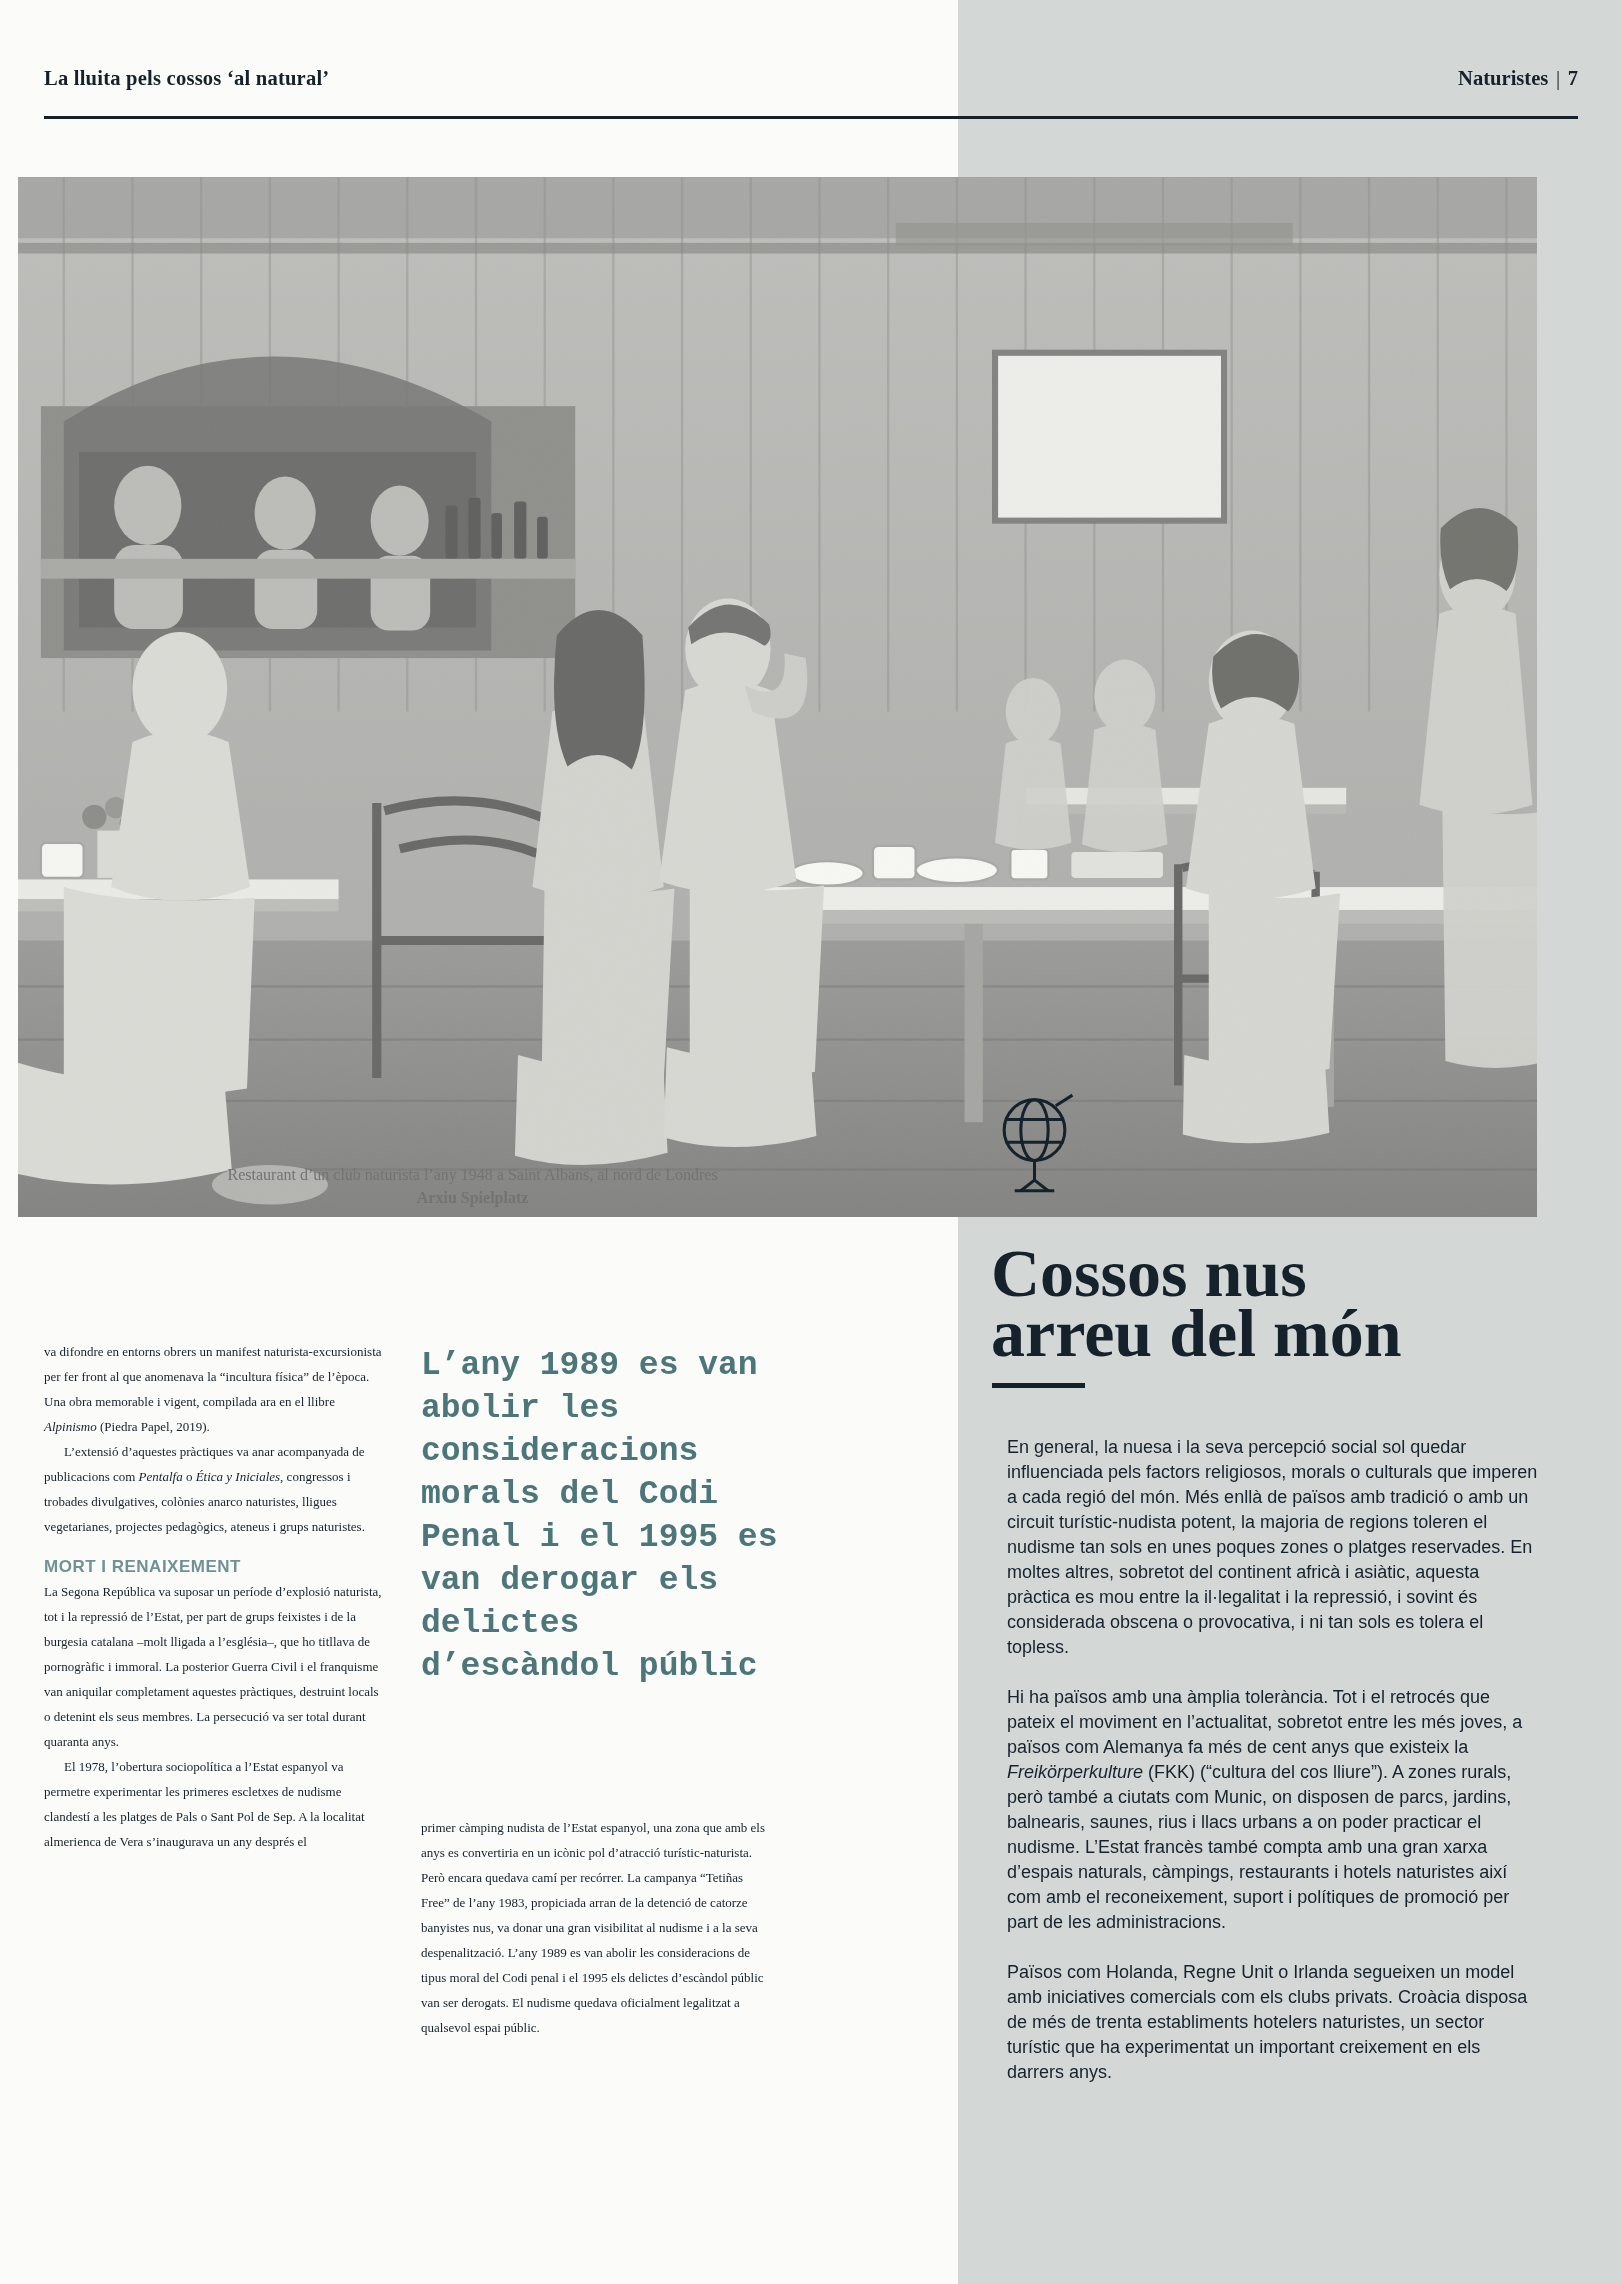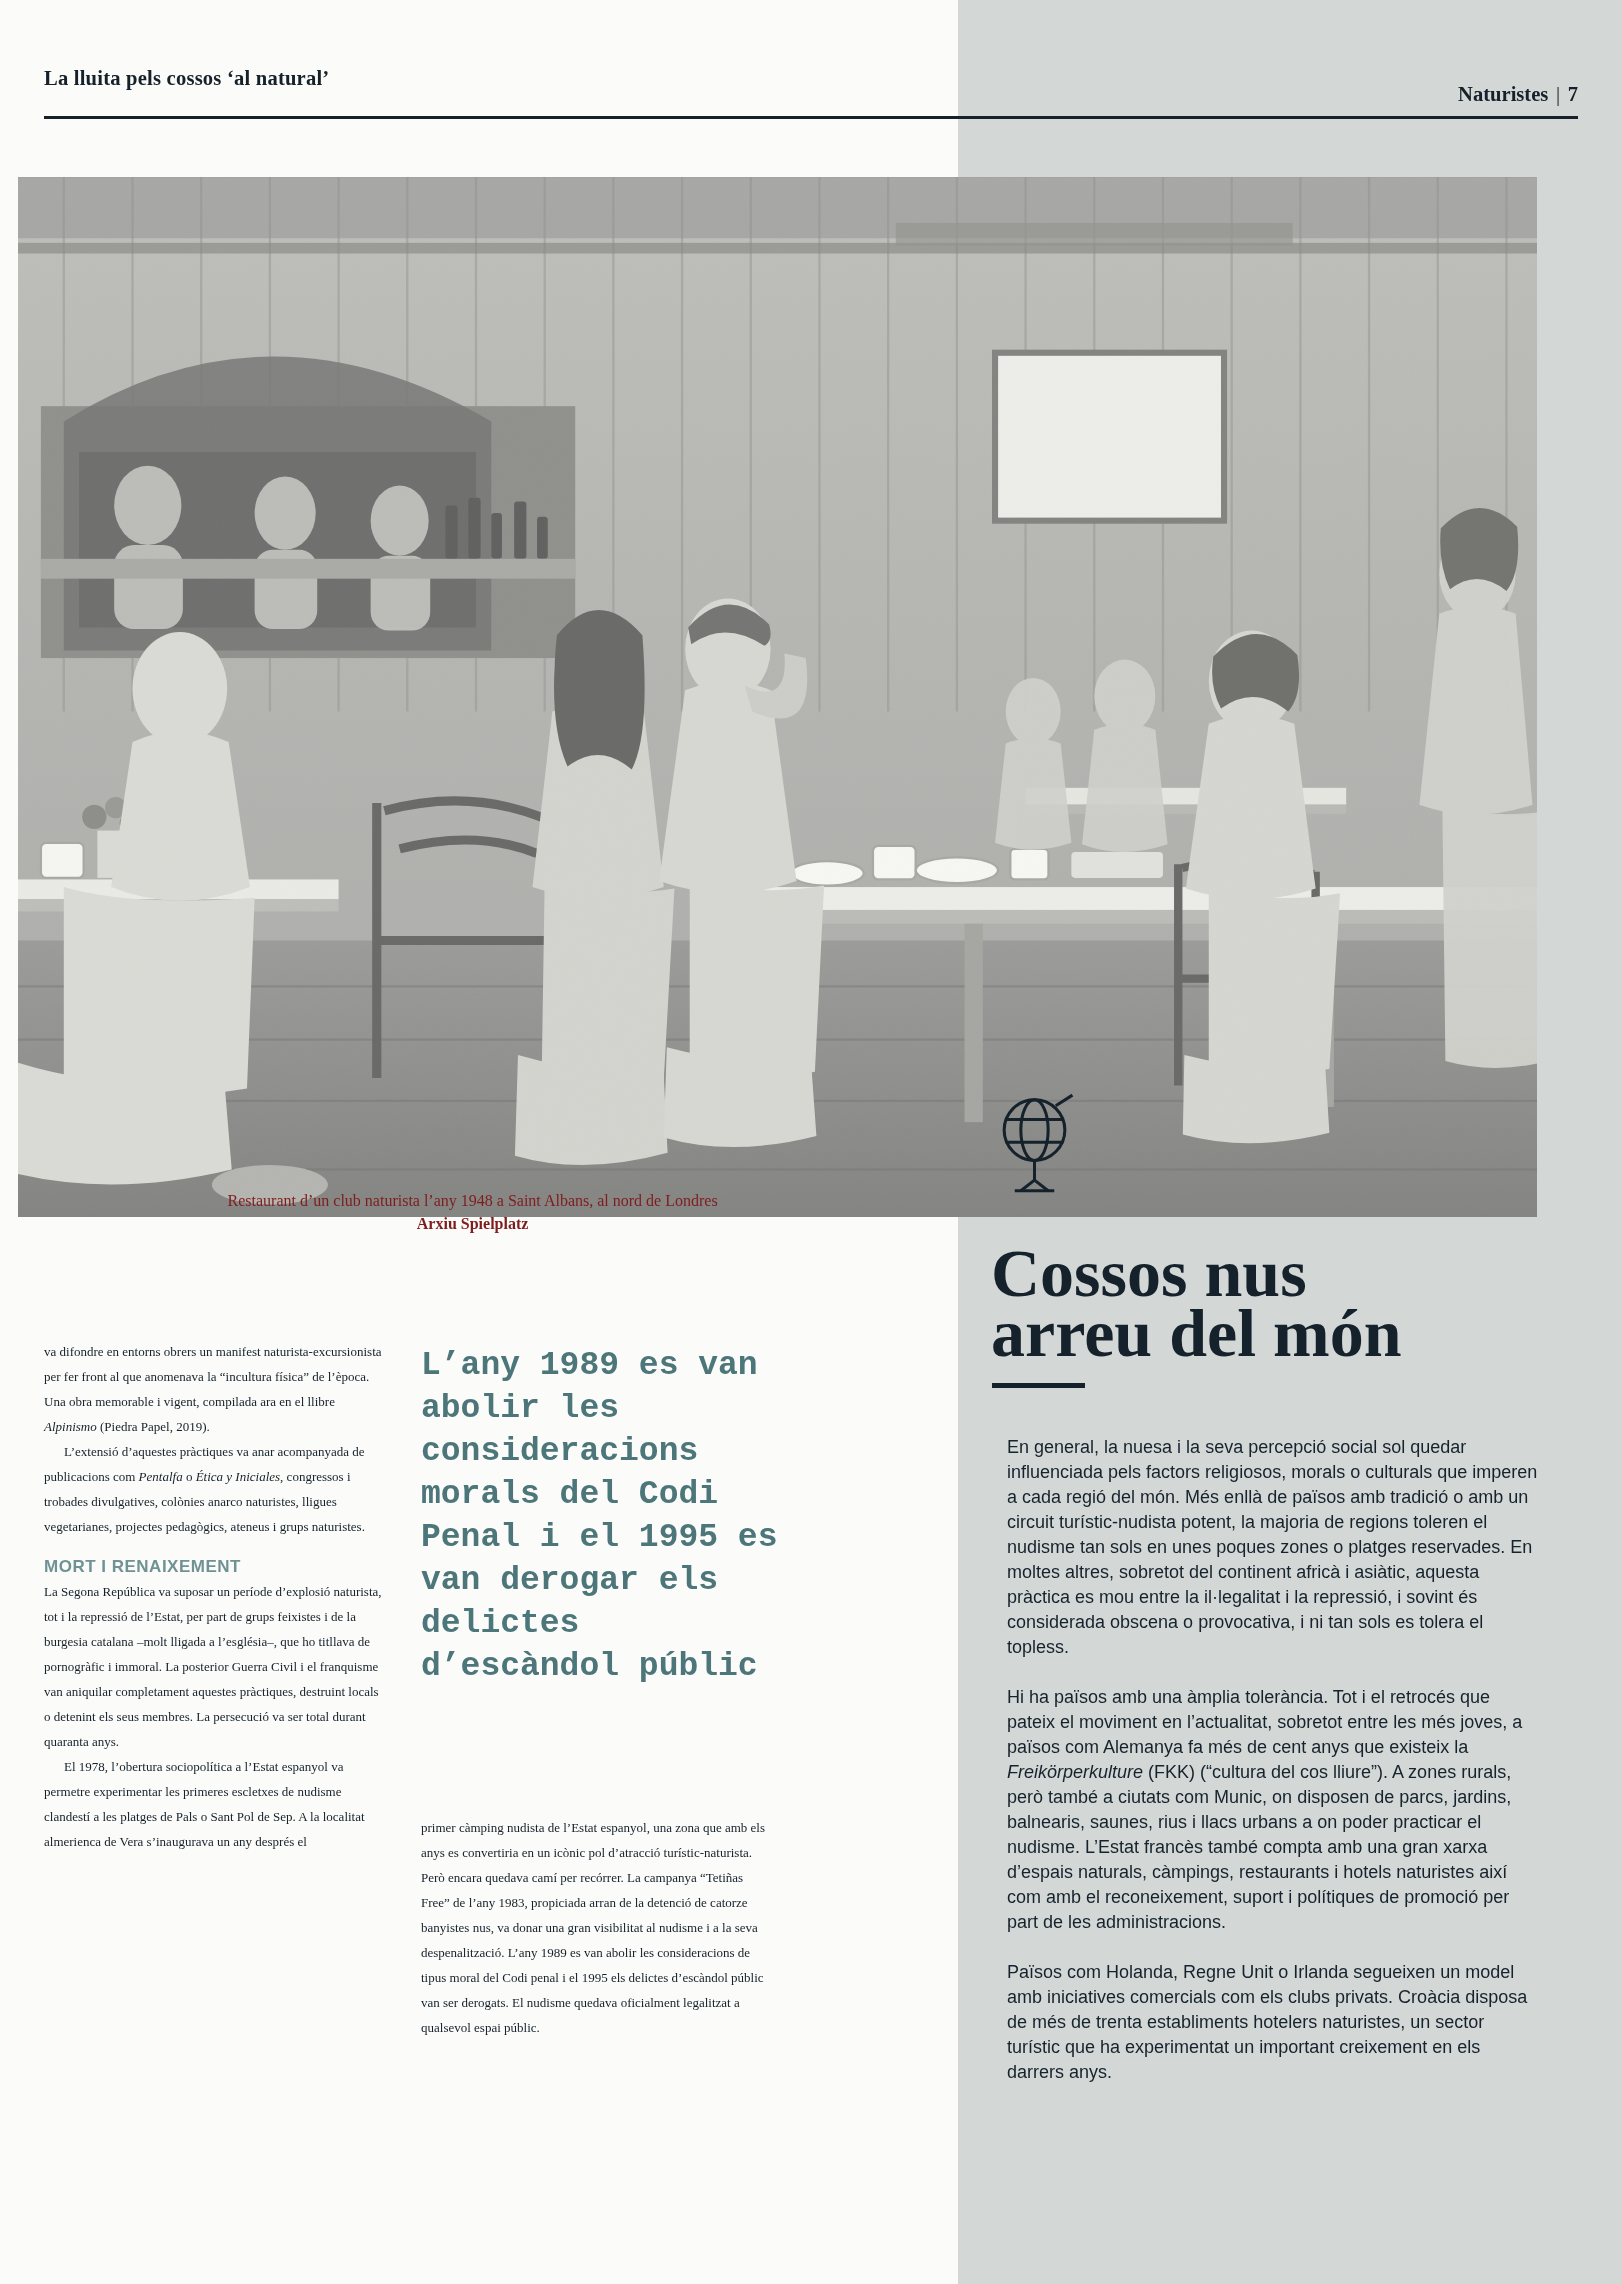--- a/index.html
+++ b/index.html
@@ -48,21 +48,20 @@
   }
   .header-right {
     position: absolute;
     right: 0;
     top: 0;
     font-family: "Liberation Serif", serif;
     font-size: 20.6px;
     font-weight: 700;
     color: #16212a;
     white-space: nowrap;
-    margin-top: 16px;
   }
   .header-right .sep {
     color: #16212a;
     padding: 0 7.6px;
     font-weight: 400;
   }
   .header-rule {
     position: absolute;
     left: 44px;
     top: 116px;
@@ -79,27 +78,27 @@
     width: 1519px;
     height: 1040px;
     background: #7e7e7c;
     overflow: hidden;
   }
   .photo svg { display: block; }
 
   .caption {
     position: absolute;
     left: 17.6px;
-    top: 1189px;
+    top: 1163px;
     width: 910px;
     text-align: center;
     font-family: "Liberation Serif", serif;
     font-size: 16px;
     line-height: 23px;
-    color: #7f1d1d;
+    color: #737373;
   }
   .caption .credit {
     font-weight: 700;
     display: block;
   }
 
   
   .col {
     position: absolute;
     font-family: "Liberation Serif", serif;

